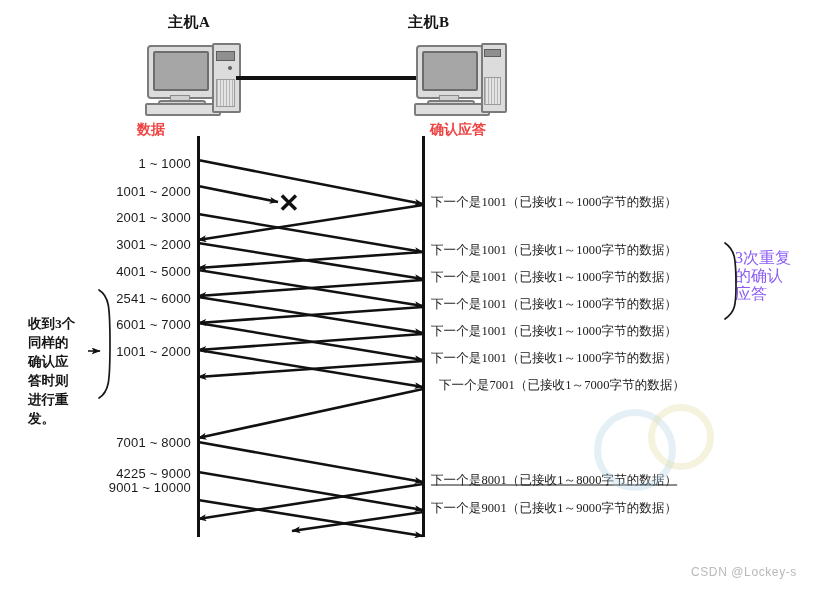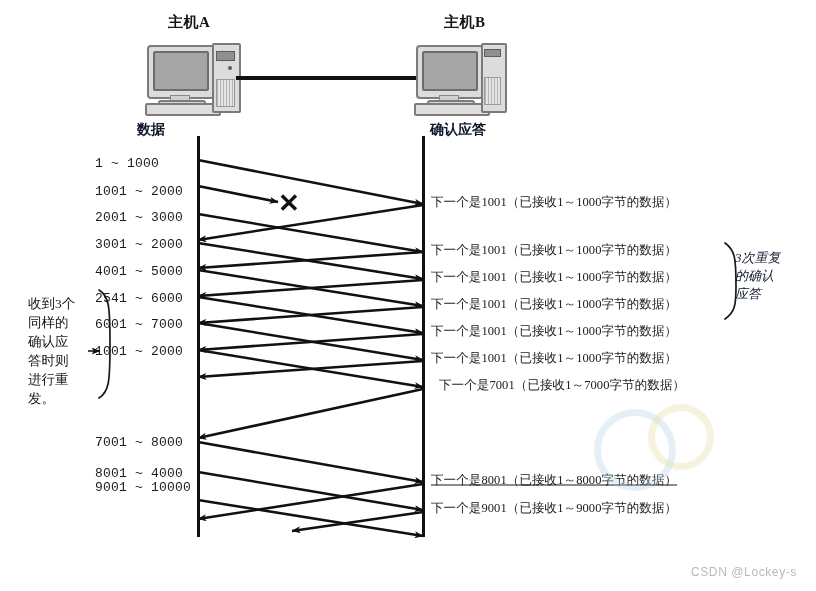--- a/index.html
+++ b/index.html
@@ -90,38 +90,39 @@
   .wire {
     position: absolute;
     background: #111111;
   }
 
   
   .col-header {
     font-family: "Liberation Serif", "DejaVu Serif", serif;
     font-size: 14px;
     font-weight: bold;
-    color: #0f172a;
+    color: #ef4444;
     white-space: nowrap;
   }
 
   
   .timeline {
     position: absolute;
     background: #111111;
     width: 3px;
   }
 
   
   .seq-label {
     position: absolute;
-    font-family: Liberation Mono, monospace;
+    font-family: Liberation Sans, sans-serif;
     font-size: 13px;
     color: #1b1b1b;
     white-space: nowrap;
+    text-align: right;
     transform: translateY(-50%);
     letter-spacing: 0.2px;
   }
 
   
   .ack-text {
     position: absolute;
     font-family: "Liberation Serif", "DejaVu Serif", serif;
     font-size: 12.5px;
     color: #1b1b1b;
@@ -131,30 +132,30 @@
   }
 
   
   .side-note {
     position: absolute;
     font-family: "Liberation Serif", "DejaVu Serif", serif;
     font-size: 13.5px;
     color: #161616;
     line-height: 19px;
     white-space: pre-line;
-    font-weight: 400;
+    font-weight: 700;
+    margin-top: 20px;
   }
   .side-note-right {
     position: absolute;
     font-family: "Liberation Serif", "DejaVu Serif", serif;
-    font-size: 13px;
-    color: #0f172a;
+    font-size: 16px;
+    color: #8b5cf6;
     line-height: 18px;
     white-space: pre-line;
-    font-style: italic;
   }
 
   
   svg.overlay {
     position: absolute;
     left: 0; top: 0;
     width: 816px;
     height: 591px;
     overflow: visible;
     pointer-events: none;
@@ -176,21 +177,21 @@
     white-space: nowrap;
   }
 </style>
 </head>
 <body>
 
 <div id="stage">
 
   <div class="abs host-label" style="left:168px; top:13px;">主机A</div>
 
-  <div class="abs host-label" style="left:444px; top:13px;">主机B</div>
+  <div class="abs host-label" style="left:408px; top:13px;">主机B</div>
 
   <div class="computer" style="left:142px; top:41px; width:116px; height:72px;">
     <div class="mon-outer" style="left:5px; top:4px; width:64px; height:50px;"></div>
     <div class="mon-screen" style="left:11px; top:10px; width:52px; height:36px;"></div>
     <div class="mon-neck" style="left:28px; top:54px; width:18px; height:6px;"></div>
     <div class="mon-base" style="left:16px; top:59px; width:44px; height:5px;"></div>
     <div class="kbd" style="left:3px; top:62px; width:72px; height:9px;"></div>
     <div class="tower" style="left:70px; top:2px; width:25px; height:66px;"></div>
     <div class="tower-slot" style="left:74px; top:10px; width:17px; height:8px;"></div>
     <div class="tower-btn" style="left:86px; top:25px; width:4px; height:4px;"></div>
@@ -219,21 +220,21 @@
   <div id="seq-layer">
       <div class="seq-label" style="left: 95px; width: 96px; top: 163px;">1 ~ 1000</div>
       <div class="seq-label" style="left: 95px; width: 96px; top: 191px;">1001 ~ 2000</div>
       <div class="seq-label" style="left: 95px; width: 96px; top: 217px;">2001 ~ 3000</div>
       <div class="seq-label" style="left: 95px; width: 96px; top: 244px;">3001 ~ 2000</div>
       <div class="seq-label" style="left: 95px; width: 96px; top: 271px;">4001 ~ 5000</div>
       <div class="seq-label" style="left: 95px; width: 96px; top: 298px;">2541 ~ 6000</div>
       <div class="seq-label" style="left: 95px; width: 96px; top: 324px;">6001 ~ 7000</div>
       <div class="seq-label" style="left: 95px; width: 96px; top: 351px;">1001 ~ 2000</div>
       <div class="seq-label" style="left: 95px; width: 96px; top: 442px;">7001 ~ 8000</div>
-      <div class="seq-label" style="left: 95px; width: 96px; top: 473px;">8001 ~ 4000</div>
+      <div class="seq-label" style="left: 95px; width: 96px; top: 473px;">4225 ~ 9000</div>
       <div class="seq-label" style="left: 95px; width: 96px; top: 487px;">9001 ~ 10000</div>
     </div>
 
   <div id="ack-layer">
       <div class="ack-text" style="left: 431px; top: 202px;">下一个是1001（已接收1～1000字节的数据）</div>
       <div class="ack-text" style="left: 431px; top: 250px;">下一个是1001（已接收1～1000字节的数据）</div>
       <div class="ack-text" style="left: 431px; top: 277px;">下一个是1001（已接收1～1000字节的数据）</div>
       <div class="ack-text" style="left: 431px; top: 304px;">下一个是1001（已接收1～1000字节的数据）</div>
       <div class="ack-text" style="left: 431px; top: 331px;">下一个是1001（已接收1～1000字节的数据）</div>
       <div class="ack-text" style="left: 431px; top: 358px;">下一个是1001（已接收1～1000字节的数据）</div>

